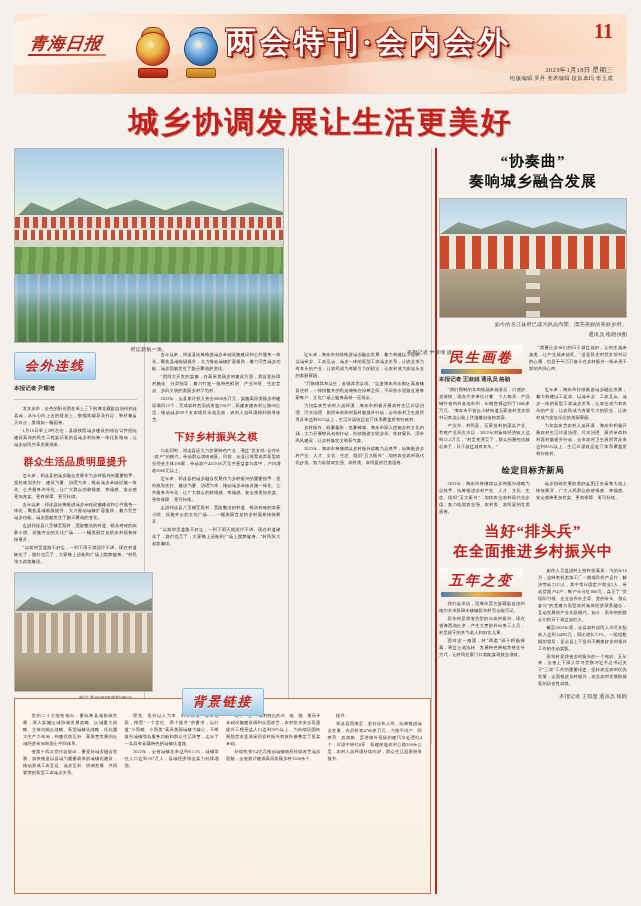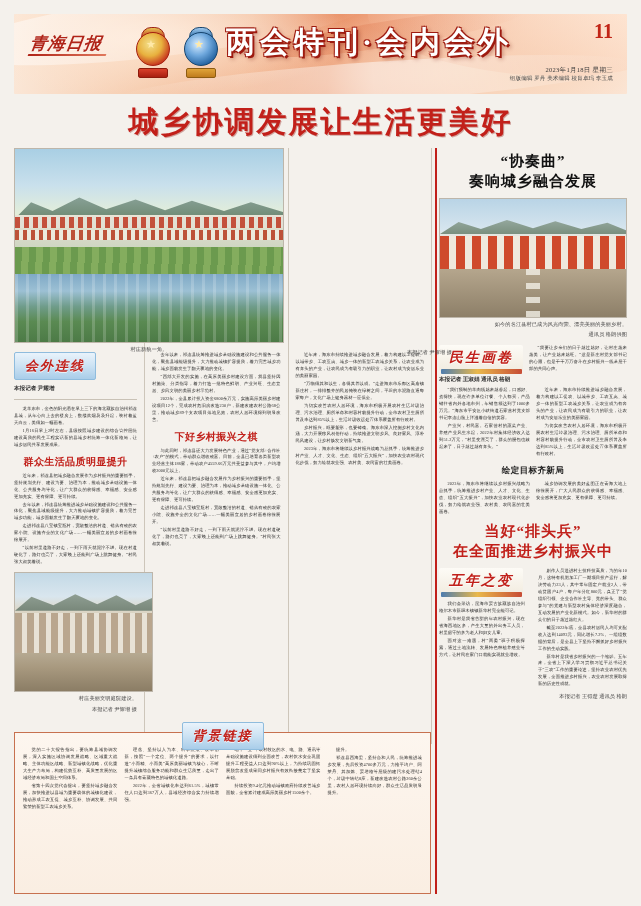--- a/index.html
+++ b/index.html
@@ -263,21 +263,21 @@
   }
   .right-head-2 {
     font-size:15px; font-weight:bold; color:#c1201a; text-align:center;
     line-height:1.32; letter-spacing:1px; margin:6px 0 6px 0;
   }
 
   .hr-thin { height:1px; background:#c9c2b6; margin:6px 0; }
 
   
   .bg-box {
-    position:absolute; left:0; right:196px; bottom:0; height:162px;
+    position:absolute; left:0; right:196px; bottom:0; height:196px;
     border:1px solid #c7714f;
     background:linear-gradient(180deg,#fdf6ef 0%, #faeee2 100%);
     padding:14px 8px 6px 8px;
   }
   .bg-badge-wrap {
     position:absolute; left:50%; top:-11px; transform:translateX(-50%);
   }
   .bg-cols { display:flex; gap:7px; height:100%; }
   .bg-col { width:25%; }
   .red-vrule {

